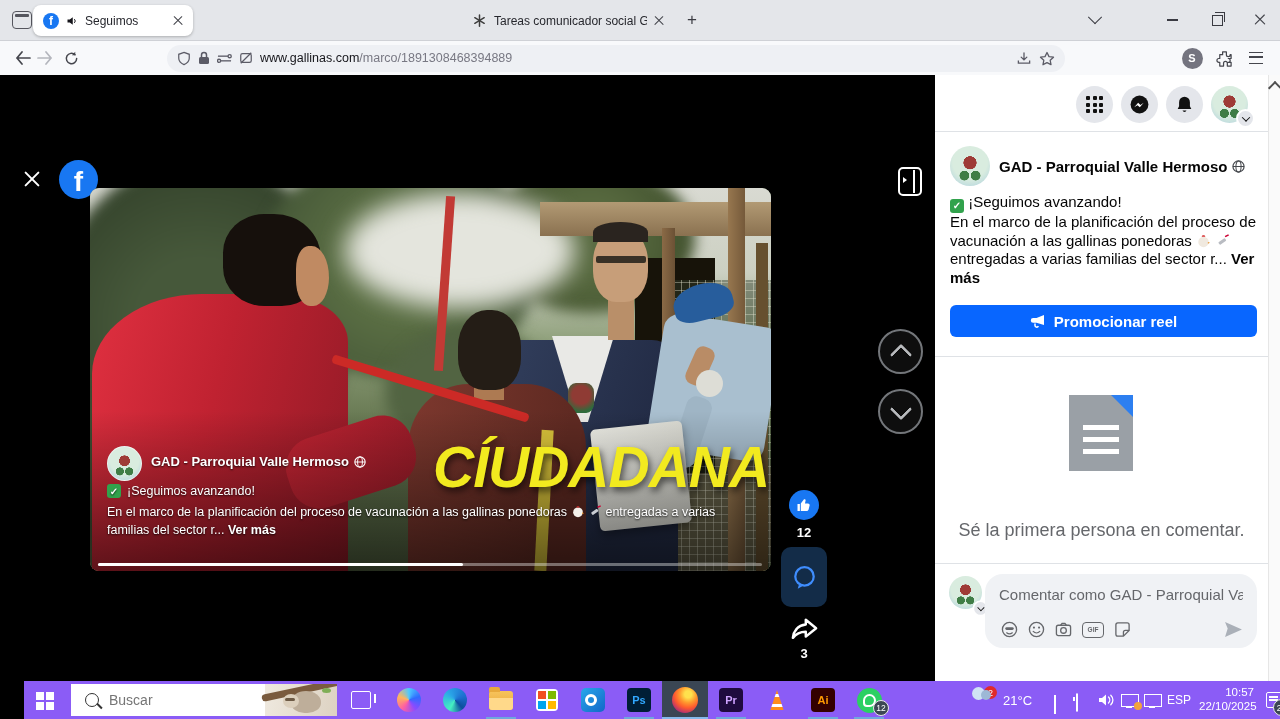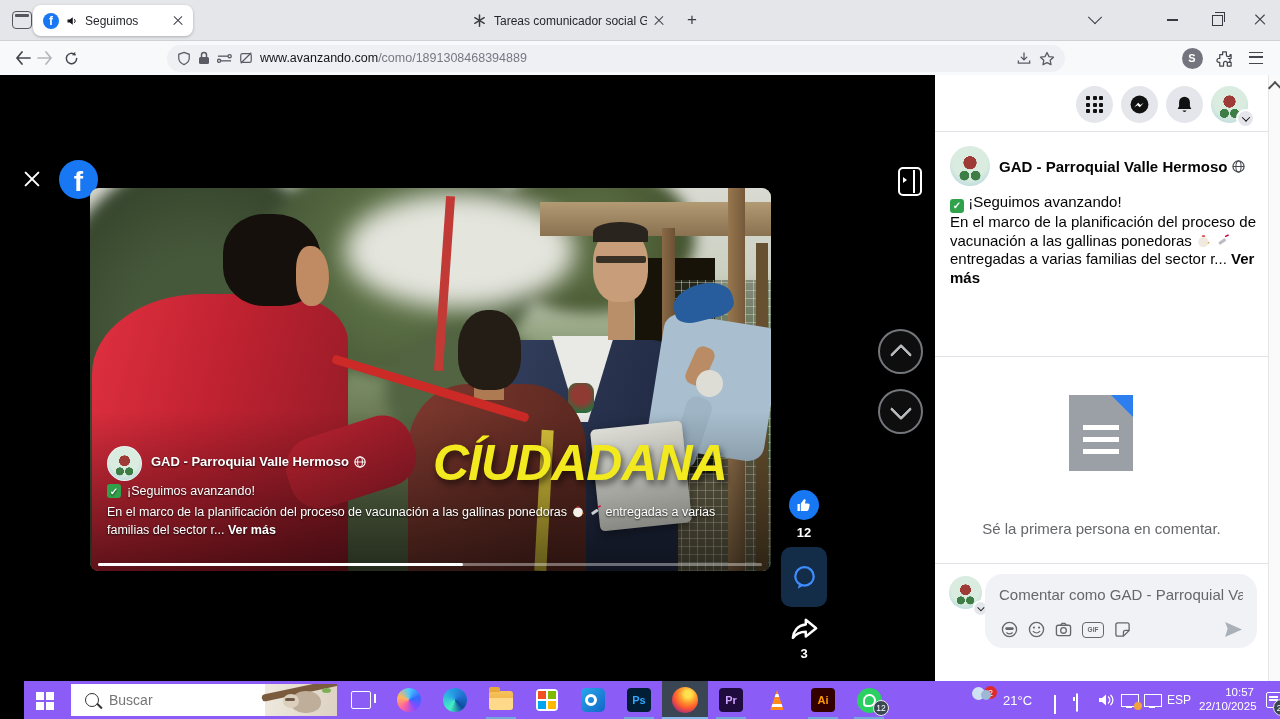--- a/index.html
+++ b/index.html
@@ -84,21 +84,21 @@
   .rm-hair{left:133px;top:26px;width:98px;height:92px;background:#16100c;border-radius:42% 48% 40% 42%;}
   .rm-face{left:206px;top:58px;width:33px;height:60px;background:#c08a62;border-radius:40% 55% 50% 45%;}
   .rm-body{left:2px;top:106px;width:256px;height:277px;background:linear-gradient(105deg,#e03040,#c02231 45%,#8f1a26);border-radius:110px 70px 0 0 / 80px 48px 0 0;}
   .rm-arm{left:196px;top:238px;width:130px;height:72px;background:linear-gradient(100deg,#c52433,#9a1c29);transform:rotate(-18deg);border-radius:30px;}
   .cooler{left:505px;top:237px;width:92px;height:102px;background:linear-gradient(100deg,#ededE6,#d7d7cf);border-radius:5px;transform:rotate(-6deg);box-shadow:0 4px 10px rgba(0,0,0,.35);}
   .redstrap2{left:238px;top:196px;width:205px;height:9px;background:#cc2a26;transform:rotate(17deg);border-radius:4px;}
   .yellowstrap{left:448px;top:242px;width:12px;height:141px;background:#d8c23a;transform:rotate(3deg);}
   .shade{left:0;top:223px;width:681px;height:160px;background:linear-gradient(rgba(0,0,0,0),rgba(0,0,0,.55));}
   
   .op1{left:488px;top:216px;font-size:30px;font-weight:800;font-style:italic;color:#fff;letter-spacing:.5px;text-shadow:2px 3px 6px rgba(0,0,0,.6);}
-  .op2{left:343px;top:246px;font-size:50px;font-weight:800;font-style:italic;color:#f2ea1f;letter-spacing:-1px;text-shadow:2px 4px 7px rgba(0,0,0,.6);}
+  .op2{left:343px;top:246px;font-size:57px;font-weight:800;font-style:italic;color:#f2ea1f;letter-spacing:-1px;text-shadow:2px 4px 7px rgba(0,0,0,.6);}
   .avatar-gad{border-radius:50%;background:
     radial-gradient(circle at 50% 42%,#9e3b36 0 21%,transparent 22%),
     radial-gradient(circle at 36% 74%,#3f7d46 0 12%,transparent 13%),
     radial-gradient(circle at 64% 74%,#3f7d46 0 12%,transparent 13%),
     radial-gradient(circle at 50% 40%,#d9ecdf 0 55%,#a9cede 100%);}
   .ov-avatar{left:17px;top:258px;width:35px;height:35px;border:1px solid rgba(255,255,255,.6);box-sizing:border-box;}
   .ov-name{left:61px;top:266px;font-size:13px;font-weight:bold;color:#fff;text-shadow:0 1px 2px rgba(0,0,0,.8);display:flex;align-items:center;gap:5px;}
   .ov-check-row{left:17px;top:296px;display:flex;align-items:center;gap:6px;color:#fff;font-size:12.5px;text-shadow:0 1px 2px rgba(0,0,0,.85);}
   .ov-body{left:17px;top:315px;width:648px;font-size:12.5px;line-height:18px;color:#fff;text-shadow:0 1px 2px rgba(0,0,0,.85);}
   .checkbox-icon{display:inline-flex;width:14px;height:14px;background:#31a24c;border-radius:3px;color:#fff;font-size:10px;font-weight:bold;align-items:center;justify-content:center;flex:none;}
@@ -124,21 +124,21 @@
   .avchev i{width:5px;height:5px;border-right:1.8px solid #111;border-bottom:1.8px solid #111;transform:rotate(45deg) translate(-1px,-1px);}
   .divider{left:0;width:333px;height:1px;background:#dfe2e6;}
   .page-row{left:15px;top:71px;display:flex;align-items:center;gap:9px;}
   .page-name{font-size:15px;font-weight:bold;color:#050505;display:flex;align-items:center;gap:5px;}
   .caption{left:15px;top:118px;width:306px;font-size:15px;line-height:18.6px;color:#050505;}
   .promote{left:15px;top:230px;width:307px;height:32px;border-radius:6px;background:#0866ff;color:#fff;font-size:15px;font-weight:bold;display:flex;align-items:center;justify-content:center;gap:8px;}
   .docicon{left:134px;top:320px;width:64px;height:76px;background:#9aa0a6;}
   .docicon::after{content:"";position:absolute;top:0;right:0;border-top:22px solid #2d7ff0;border-left:22px solid transparent;}
   .docicon i{position:absolute;left:14px;width:36px;height:5px;background:#fff;}
   .nc-title{left:0;top:420px;width:333px;text-align:center;font-size:17px;font-weight:bold;color:#4b4f52;}
-  .nc-sub{left:0;top:445px;width:333px;text-align:center;font-size:15px;color:#65676b;}
+  .nc-sub{left:0;top:445px;width:333px;text-align:center;font-size:18px;color:#65676b;}
   .composer-av{left:14px;top:501px;width:33px;height:33px;}
   .bubble{left:50px;top:499px;width:272px;height:74px;border-radius:18px;background:#f0f2f5;box-sizing:border-box;padding:12px 14px 0;}
   .bubble .ph{font-size:15px;color:#65676b;white-space:nowrap;overflow:hidden;}
   .bubble .icons{position:absolute;left:16px;bottom:10px;display:flex;gap:10px;align-items:center;}
   .scrollbar{left:1268px;top:75px;width:12px;height:606px;background:#fafafa;border-left:1px solid #e6e6e6;box-sizing:border-box;}
   .sb-up{width:8px;height:8px;border-left:2px solid #505050;border-top:2px solid #505050;transform:rotate(45deg);margin:8px auto 0;}
   
   .taskbar{left:0;top:681px;width:1280px;height:38px;background:#8b5cf6;margin-left:24px;}
   .start{left:12px;top:11px;display:grid;grid-template-columns:8px 8px;grid-gap:1.5px;}
   .start i{width:8px;height:8px;background:#fff;}
@@ -265,21 +265,21 @@
             <line x1="1" y1="4" x2="12" y2="4"></line>
             <circle cx="13.5" cy="4" r="1.7"></circle>
             <line x1="4" y1="9" x2="15" y2="9"></line>
             <circle cx="2.2" cy="9" r="1.7"></circle>
           </g>
         </svg>
       <svg width="14" height="14" viewBox="0 0 16 16">
           <rect x="2" y="3" width="12" height="10" rx="2" stroke="#5b5b66" stroke-width="1.4" fill="none"></rect>
           <line x1="2" y1="14" x2="14" y2="2" stroke="#5b5b66" stroke-width="1.4"></line>
         </svg>
-      <span class="urltext"><span>www.avanzando.com</span><span class="path">/como/1891308468394889</span></span>
+      <span class="urltext"><span>www.gallinas.com</span><span class="path">/marco/1891308468394889</span></span>
       <svg width="16" height="15" viewBox="0 0 16 16">
           <g stroke="#5b5b66" stroke-width="1.4" fill="none">
             <path d="M2 10v3h12v-3"></path>
             <path d="M8 2v7M5 6.5L8 9.5l3-3" stroke-linecap="round"></path>
           </g>
         </svg>
       <svg width="16" height="15" viewBox="0 0 16 15">
           <path d="M8 1.5l2 4.1 4.5.6-3.3 3.1.8 4.4L8 11.6l-4 2.1.8-4.4L1.5 6.2 6 5.6z" stroke="#5b5b66" stroke-width="1.3" fill="none" stroke-linejoin="round"></path>
         </svg>
     </div>
@@ -465,20 +465,27 @@
           <path d="M13 9l2.5 1-2.5 1z" fill="#e8922c"></path>
         </svg>
       <svg width="15" height="14" viewBox="0 0 16 16" style="vertical-align:-2px">
           <rect x="3" y="6.5" width="9" height="3.6" rx="1" fill="#b9bcc2" transform="rotate(-35 8 8)"></rect>
           <line x1="11" y1="3" x2="15" y2="1" stroke="#c03" stroke-width="1.8"></line>
         </svg>
       <span>entregadas a varias familias del sector r...</span>
       <span class="seemore">Ver más</span>
     </div>
 
+    <div class="ab promote">
+      <svg width="16" height="14" viewBox="0 0 16 14">
+          <path d="M14 1v10l-7.5-2.2H3.2A2.3 2.3 0 0 1 3.2 4h3.3z" fill="#fff"></path>
+          <path d="M5 9.5v1.8A1.7 1.7 0 0 0 8.3 12" stroke="#fff" stroke-width="1.5" fill="none"></path>
+        </svg>
+      <span>Promocionar reel</span>
+    </div>
 
     <div class="ab divider" style="top:281px;"></div>
 
     <div class="ab docicon">
       <i style="top:30px;"></i>
         <i style="top:42px;"></i>
         <i style="top:54px;"></i>
     </div>
     <div class="ab nc-sub">Sé la primera persona en comentar.</div>
 

